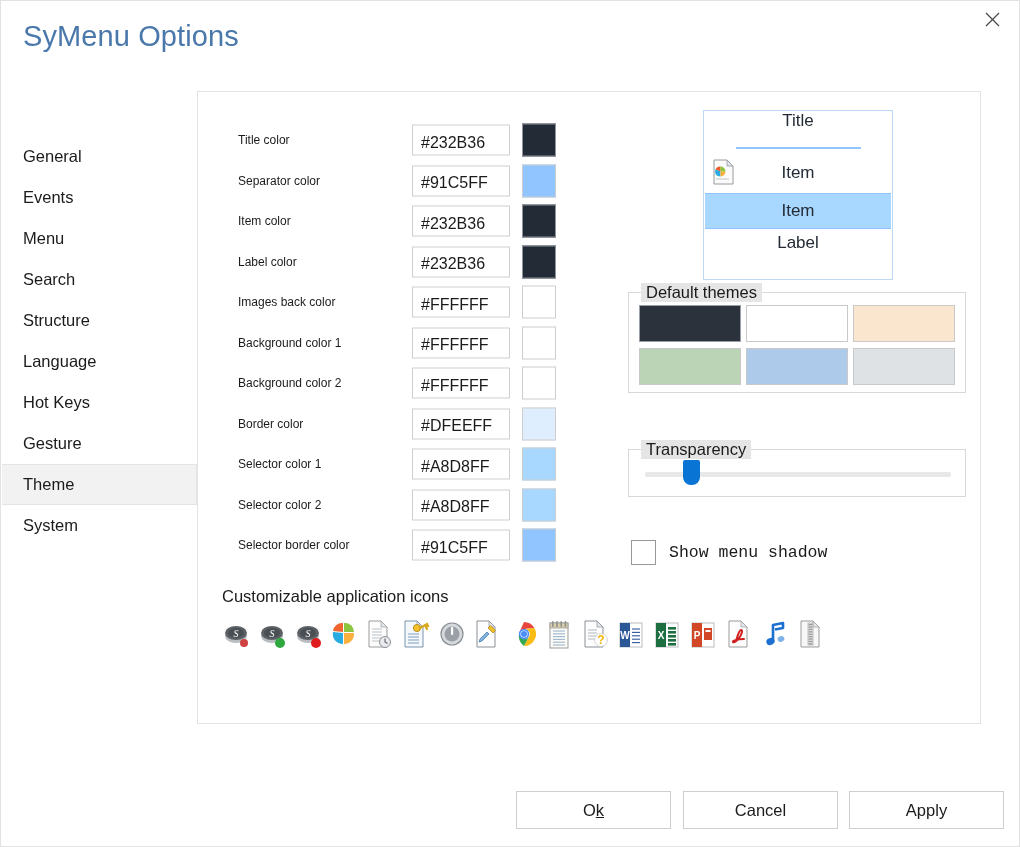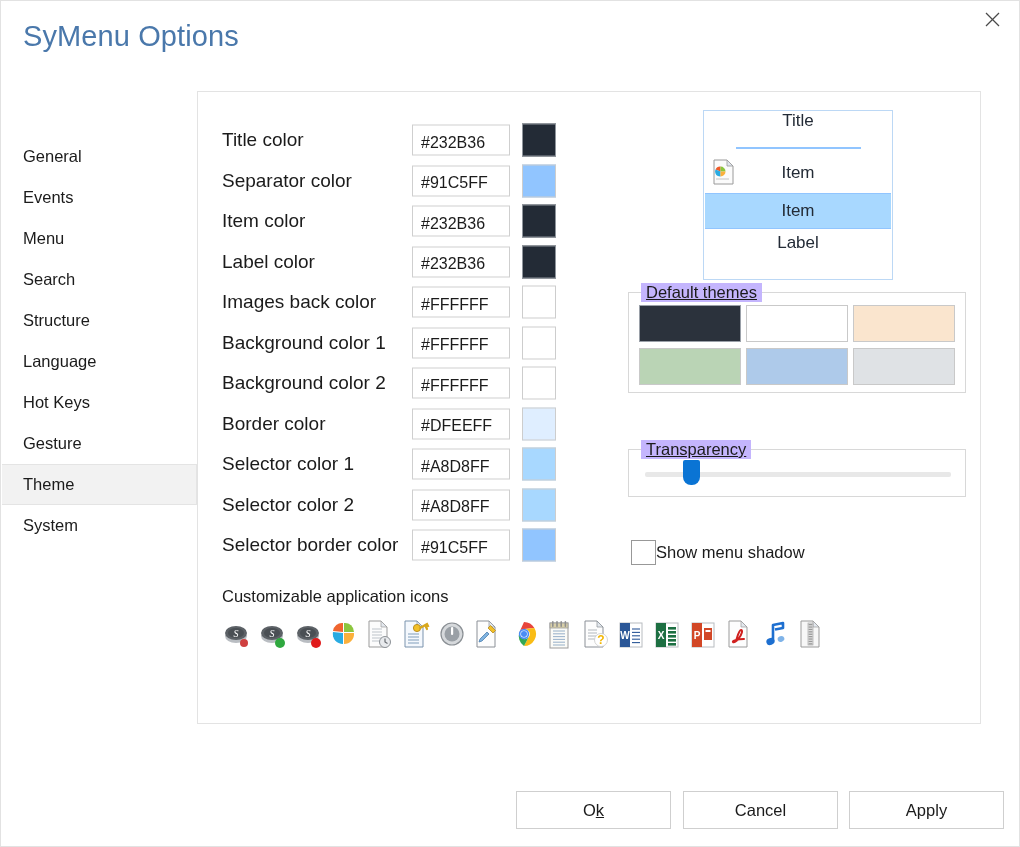--- a/index.html
+++ b/index.html
@@ -86,23 +86,23 @@
     position: absolute;
     left: 24px; top: 28px;
     width: 340px;
   }
   .color-row {
     position: relative;
     height: 40.5px;
   }
   .color-label {
     position: absolute;
-    left: 0; top: 50%;
+    left: 16px; top: 50%;
     transform: translateY(-50%);
-    font-size: 19px;
+    font-size: 12px;
     color: #1b1b1b;
     white-space: nowrap;
   }
   .color-input {
     position: absolute;
     left: 190px; top: 50%;
     transform: translateY(-50%);
     width: 98px; height: 31px;
     border: 1px solid #cfcfcf;
     background: #ffffff;
@@ -212,26 +212,25 @@
   
   .groupbox {
     position: absolute;
     border: 1px solid #d8d8d8;
     box-sizing: border-box;
     background: transparent;
   }
   .groupbox-title {
     position: absolute;
     top: -10px; left: 12px;
-    background: #c4b5fd;
+    background: #e5e5e5;
     padding: 0 5px;
     font-size: 16.5px;
     color: #1b1b1b;
     white-space: nowrap;
-    text-decoration: underline;
   }
 
   #themes-group { left: 430px; top: 200px; width: 338px; height: 101px; }
   #themes-grid {
     position: absolute;
     left: 10px; top: 12px;
     display: grid;
     grid-template-columns: repeat(3, 102px);
     grid-template-rows: repeat(2, 37px);
     gap: 6px 5px;
@@ -266,20 +265,22 @@
     background: #0a74d4;
     border-radius: 2px 2px 8px 8px;
     cursor: default;
   }
 
   #shadow-checkbox-row {
     position: absolute;
     left: 433px; top: 448px;
     display: flex;
     align-items: center;
+    gap: 13px;
+    font-family: Liberation Mono, monospace;
   }
   #shadow-checkbox {
     width: 25px; height: 25px;
     border: 1px solid #989898;
     background: #ffffff;
     box-sizing: border-box;
     cursor: default;
   }
   #shadow-label {
     font-size: 16.5px;

